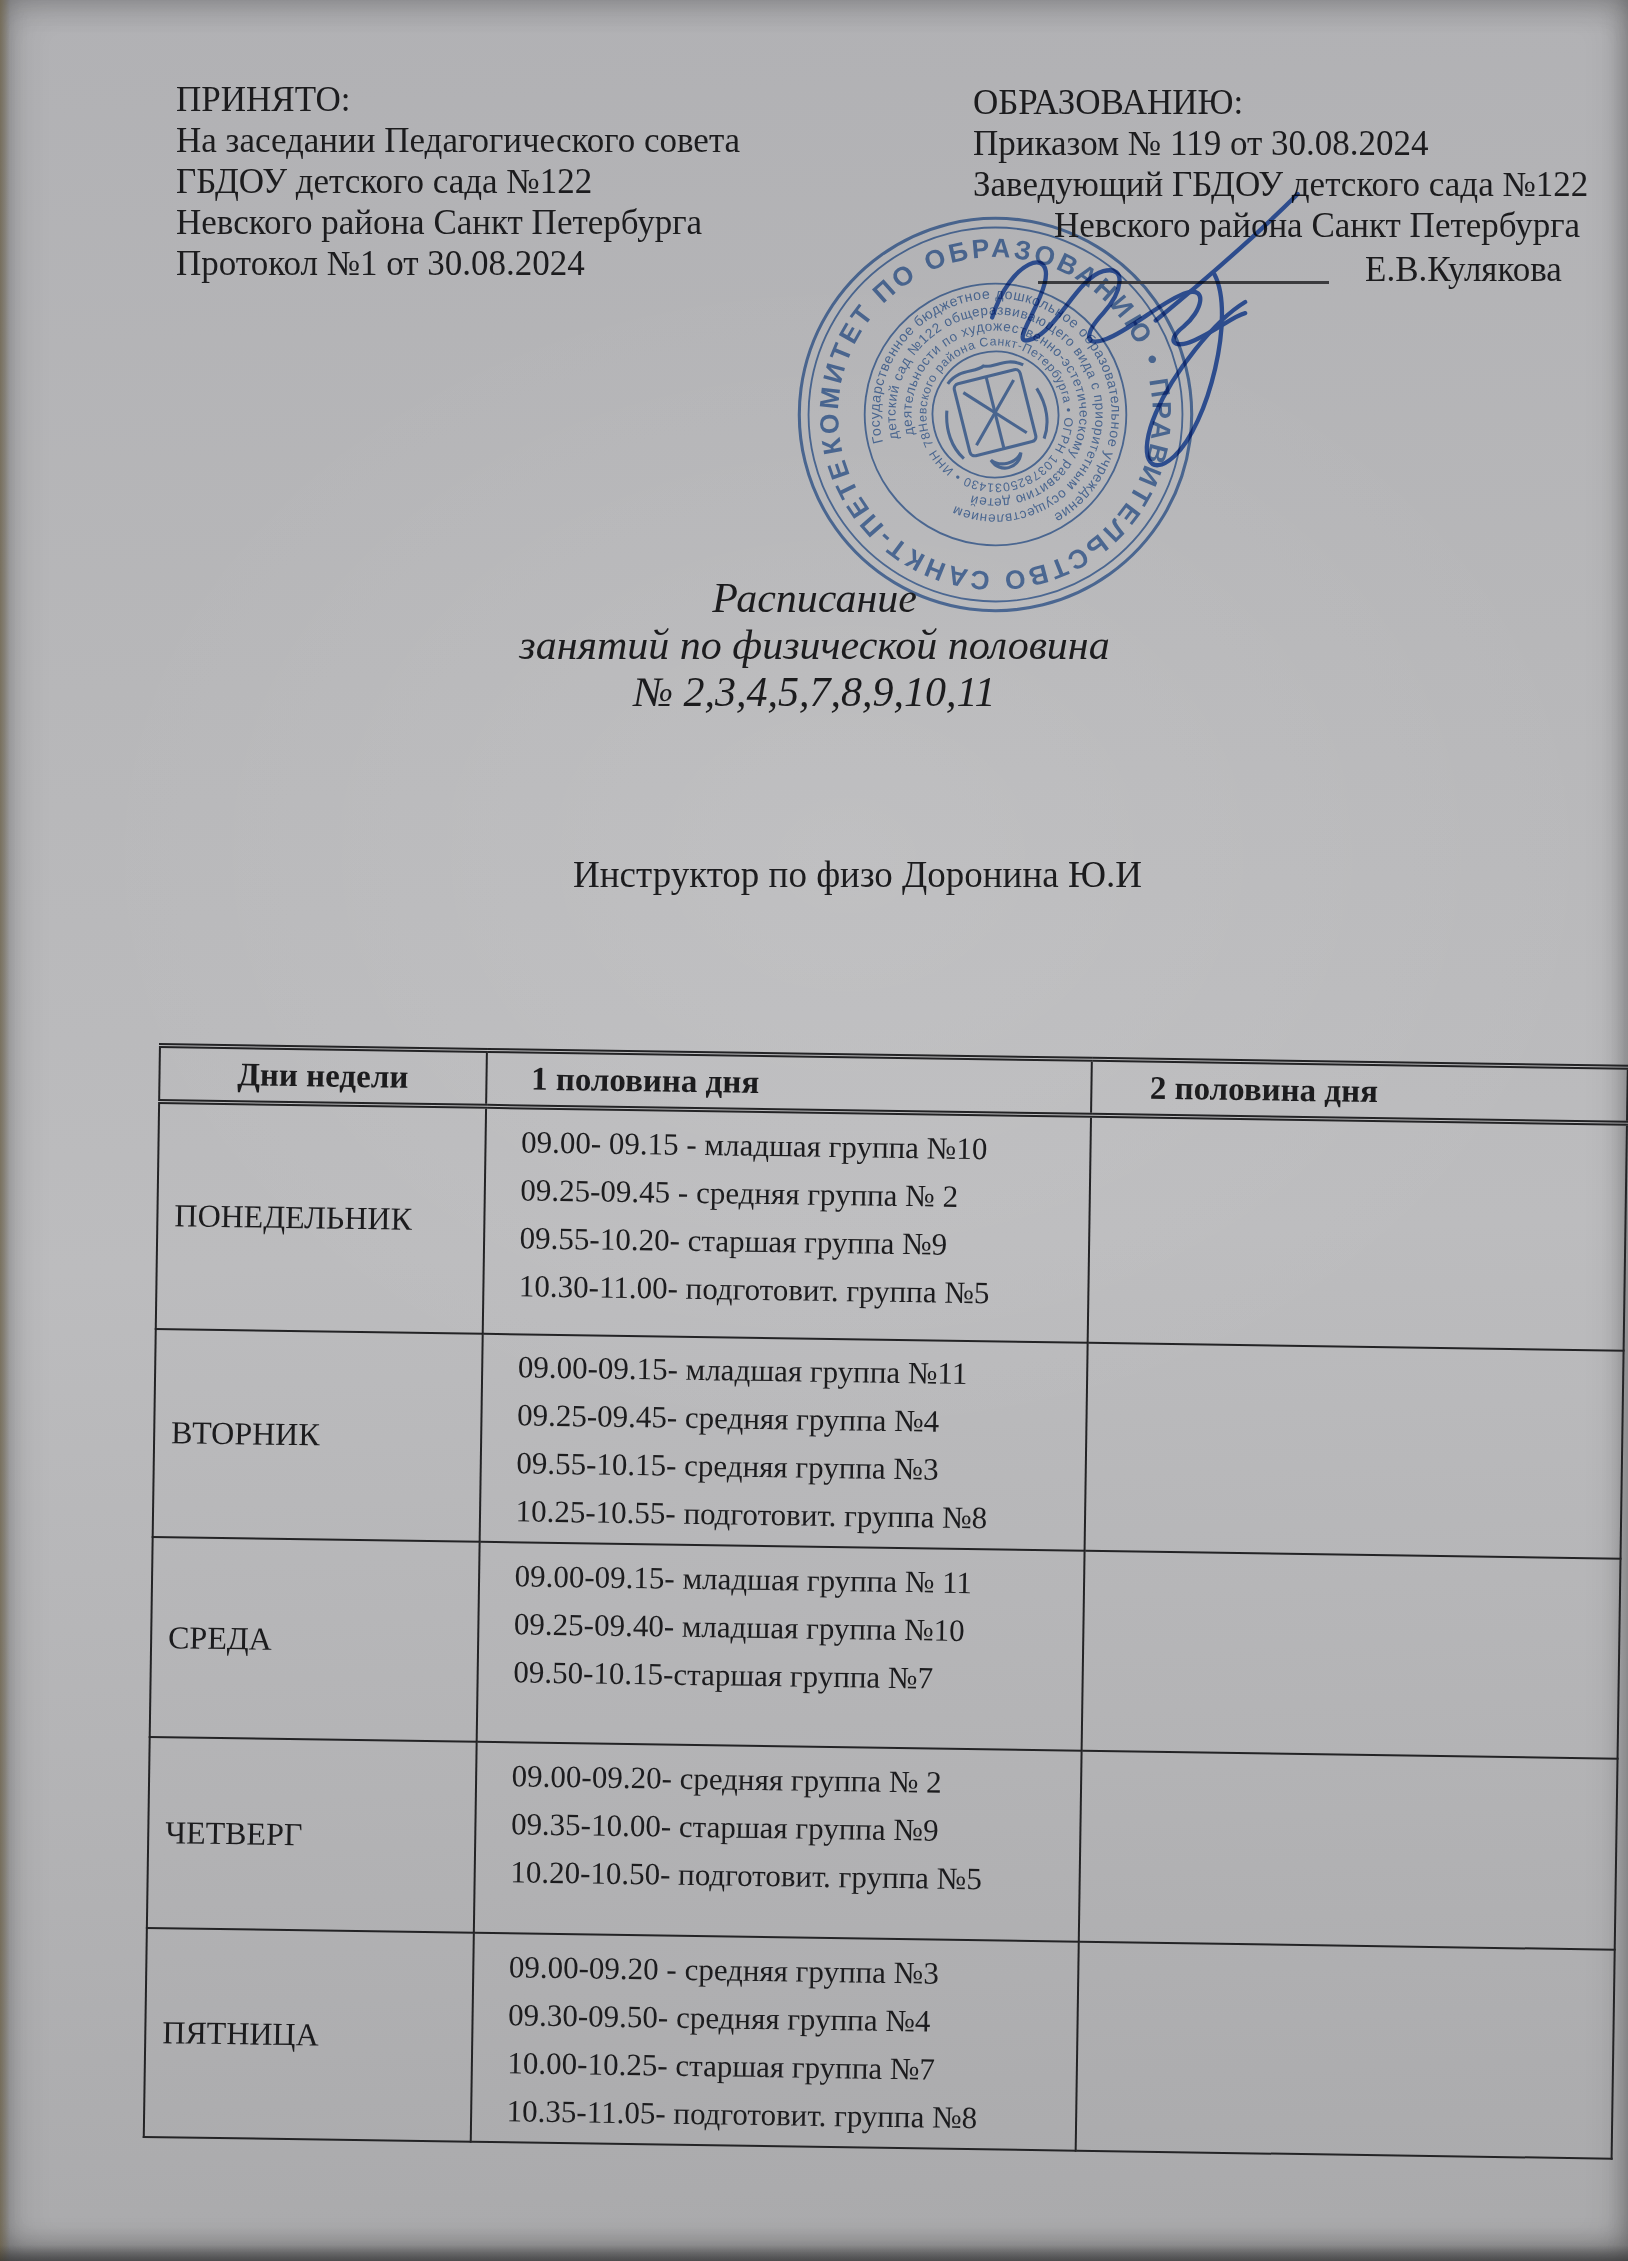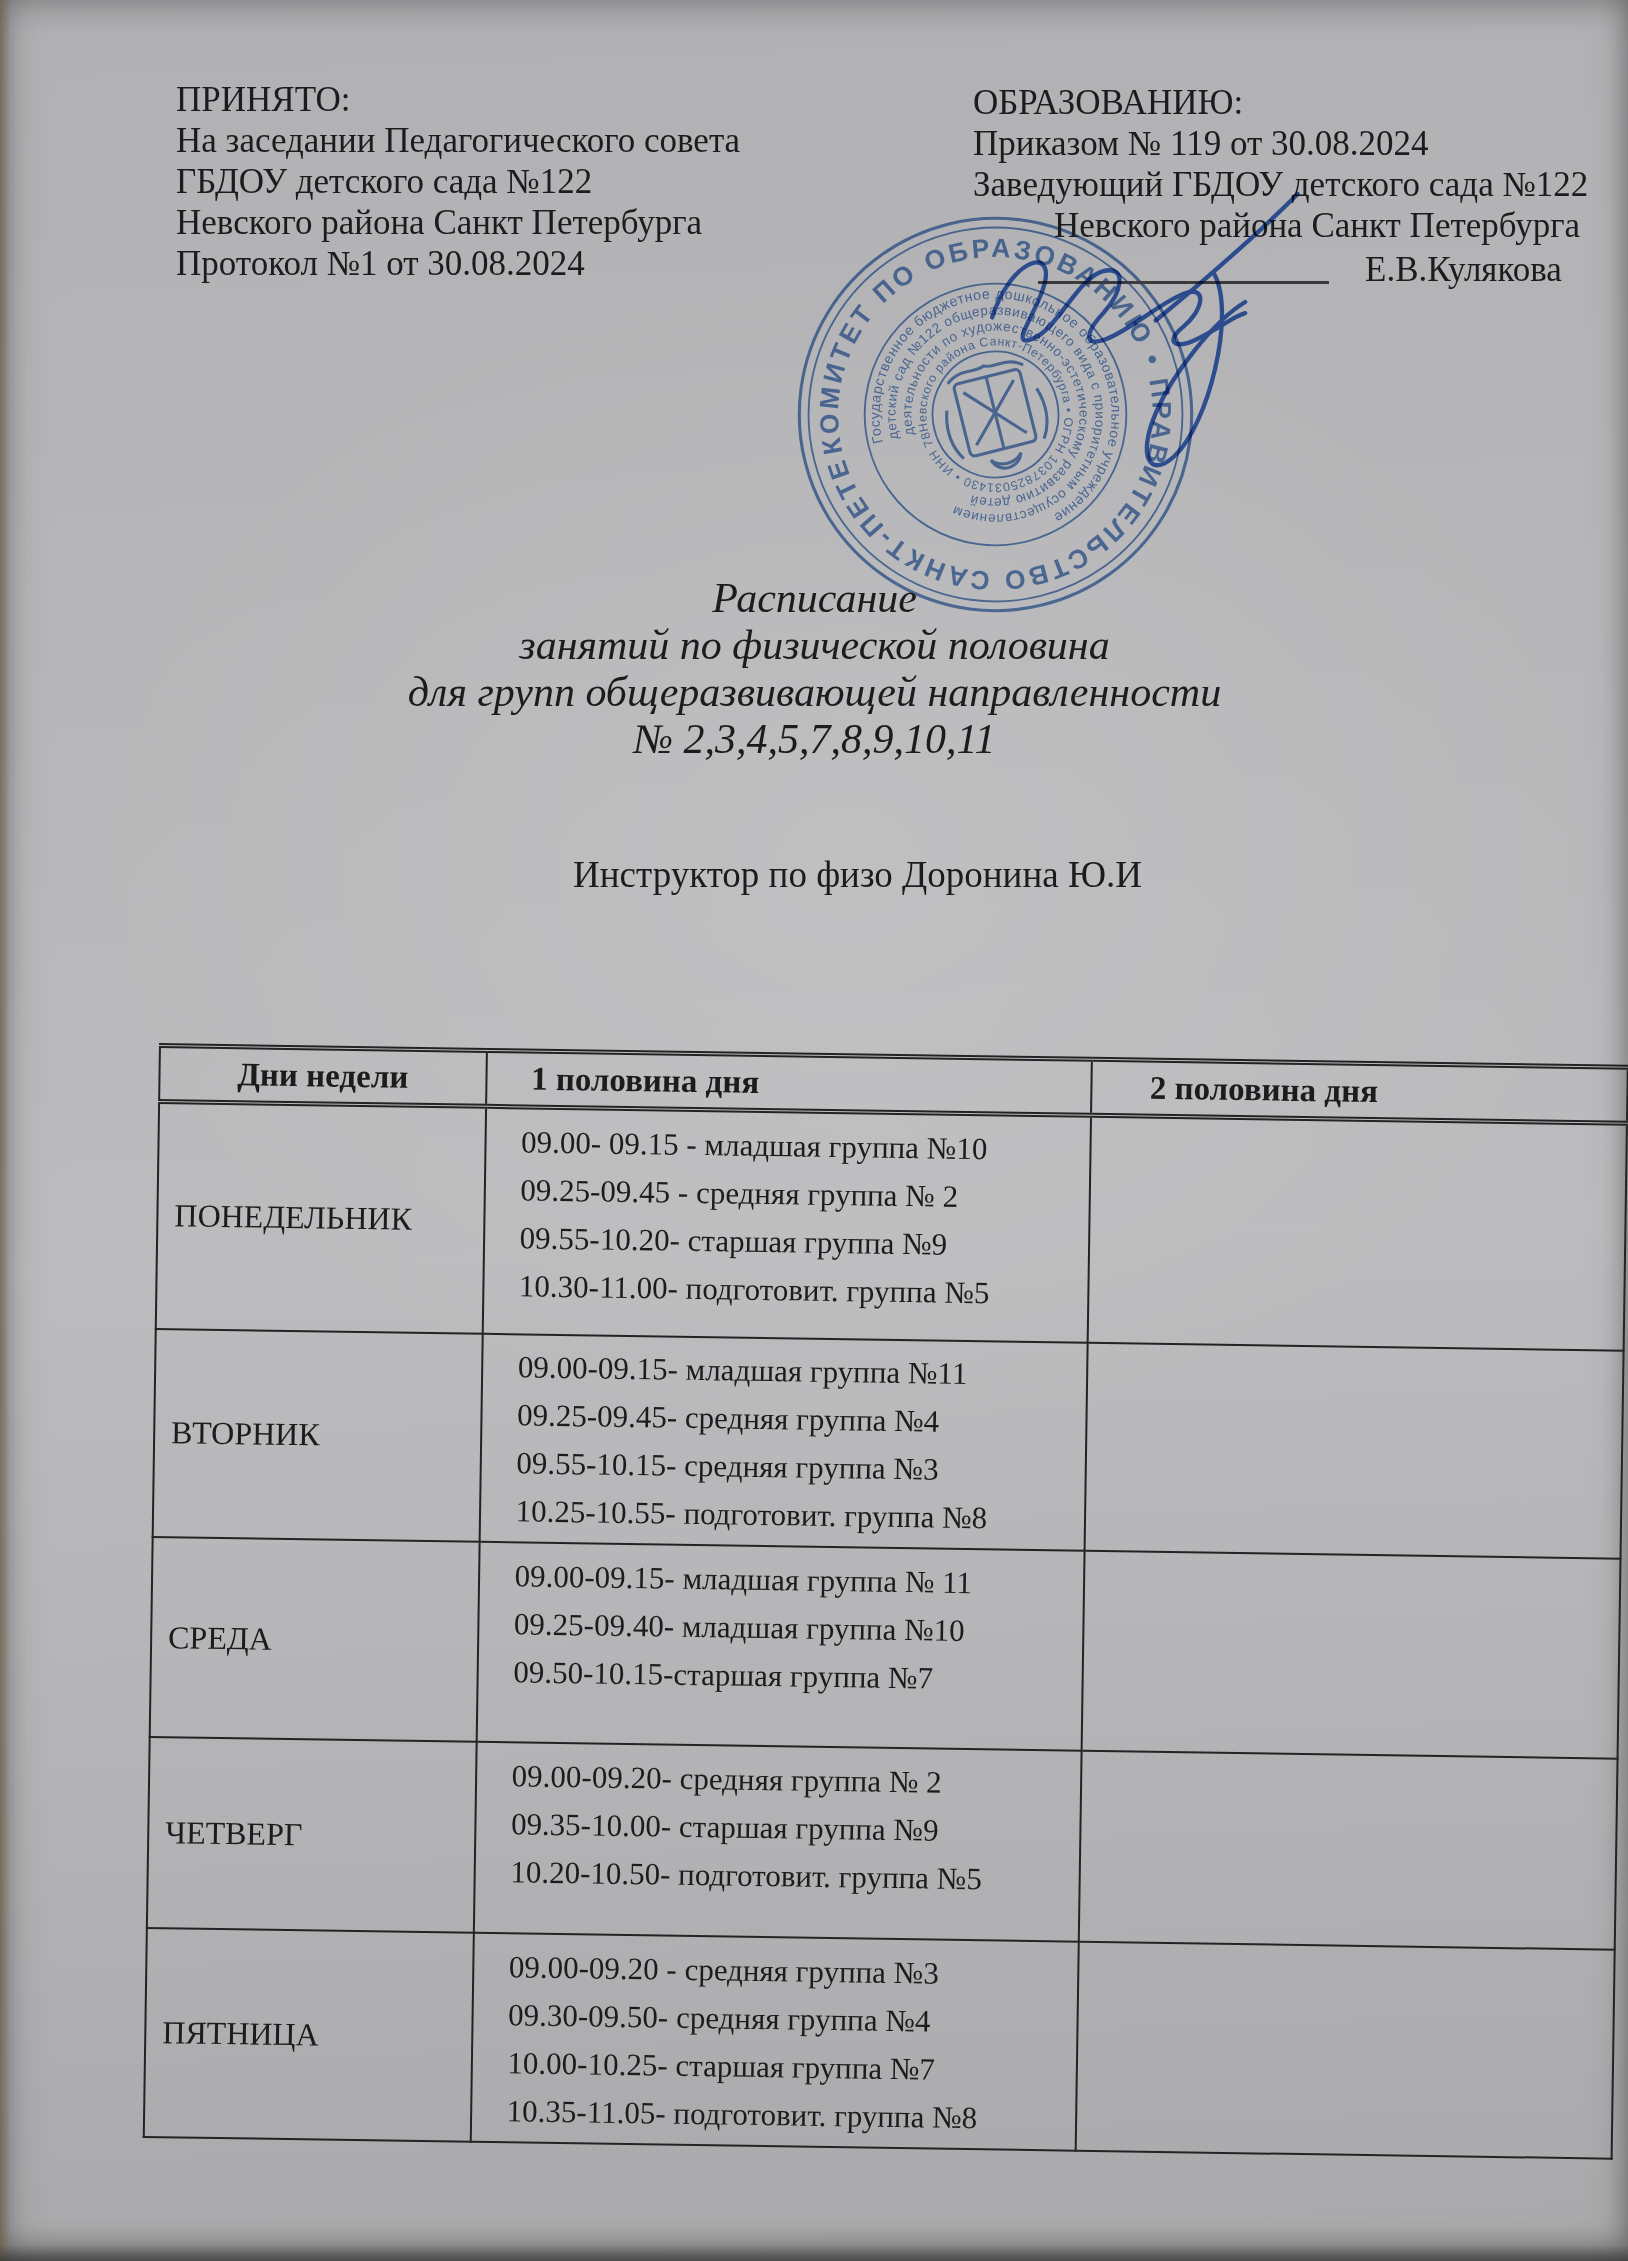--- a/index.html
+++ b/index.html
@@ -145,21 +145,20 @@
     <g fill="none" stroke="#2e5fc0" stroke-width="7" stroke-linecap="round">
       <path d="M 70,255 C 100,160 170,140 155,200 C 143,247 95,305 135,290 C 175,275 210,190 250,180 C 290,170 280,215 250,248 C 222,278 215,305 255,290 C 295,275 350,225 385,215 C 420,205 410,245 380,270 C 352,292 362,308 398,292 C 434,276 462,252 480,248"></path>
       <path d="M 430,185 C 465,250 420,430 365,480 C 325,517 305,480 335,410 C 363,345 430,260 480,230"></path>
       <path d="M 335,260 C 420,190 500,120 565,55"></path>
     </g>
   </svg>
 
   <div class="title-block">
     <div>Расписание</div>
     <div>занятий по физической половина</div>
-    <div>для групп общеразвивающей направленности</div>
     <div>№ 2,3,4,5,7,8,9,10,11</div>
   </div>
 
   <div class="instructor">Инструктор по физо  Доронина Ю.И</div>
 
   <table class="sched">
     <thead>
       <tr>
         <th class="c0">Дни недели</th>
         <th class="c1">1 половина дня</th>

